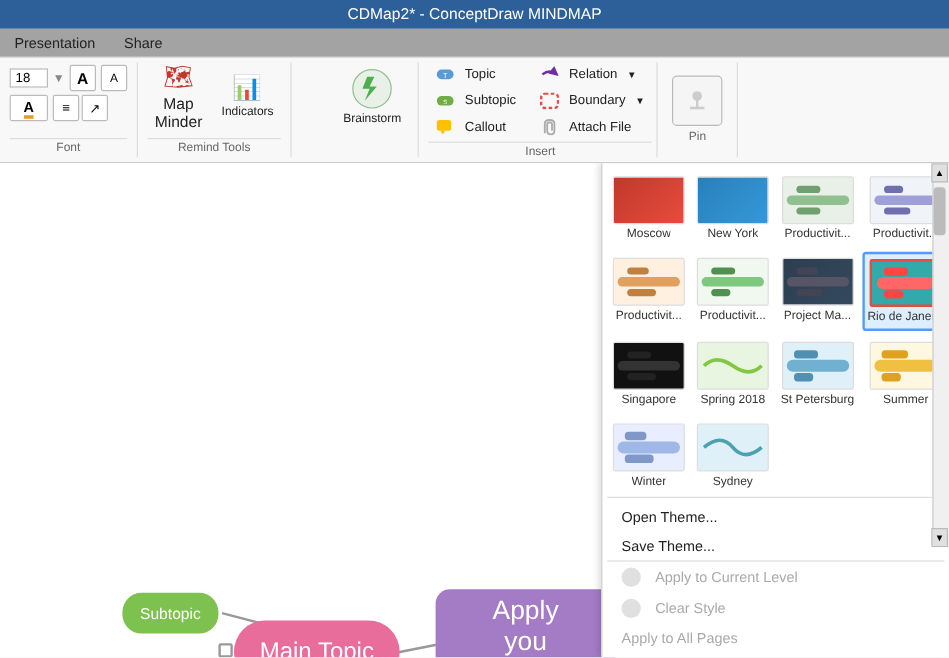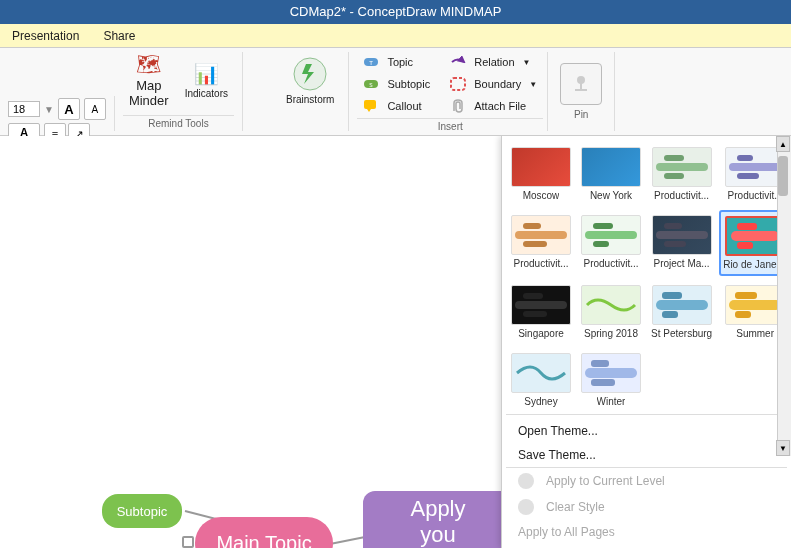--- a/index.html
+++ b/index.html
@@ -11,21 +11,21 @@
       color: white;
       text-align: center;
       padding: 4px 0;
       font-size: 13px;
       height: 24px;
       line-height: 16px;
     }
 
     
     .menu-bar {
-      background: #fef9c3;
+      background: #a3a3a3;
       display: flex;
       align-items: center;
       height: 24px;
       padding: 0 8px;
       border-bottom: 1px solid #ccc;
       gap: 16px;
     }
     .menu-item {
       cursor: pointer;
       font-size: 12px;
@@ -116,21 +116,20 @@
       justify-content: center;
     }
 
     
     .font-group {
       display: flex;
       flex-direction: column;
       gap: 2px;
       padding: 2px 8px;
       border-right: 1px solid #ddd;
-      margin-top: 44px;
     }
     .font-row {
       display: flex;
       align-items: center;
       gap: 4px;
     }
     .font-size-box {
       border: 1px solid #bbb;
       padding: 1px 4px;
       width: 30px;
@@ -672,36 +671,36 @@
         <div class="theme-thumb" style="background:#fff8e0;display:flex;align-items:center;justify-content:center;">
           <svg width="56" height="36" viewBox="0 0 56 36">
               <rect x="2" y="13" width="52" height="10" rx="5" fill="#f0c040"></rect>
               <rect x="8" y="5" width="22" height="7" rx="3" fill="#e0a020"></rect>
               <rect x="8" y="24" width="16" height="7" rx="3" fill="#e0a020"></rect>
             </svg>
         </div>
         <span class="theme-label">Summer</span>
       </div>
       <div class="theme-item">
-        <div class="theme-thumb" style="background:#e0f0f8;display:flex;align-items:center;justify-content:center;">
-          <svg width="56" height="36" viewBox="0 0 56 36">
-              <path d="M4 18 Q18 6 28 18 Q38 30 52 18" stroke="#4ca1af" stroke-width="3" fill="none"></path>
-            </svg>
-        </div>
-        <span class="theme-label">Sydney</span>
-      </div>
-      <div class="theme-item">
         <div class="theme-thumb" style="background:#e8eeff;display:flex;align-items:center;justify-content:center;">
           <svg width="56" height="36" viewBox="0 0 56 36">
               <rect x="2" y="13" width="52" height="10" rx="5" fill="#a0b8e8"></rect>
               <rect x="8" y="5" width="18" height="7" rx="3" fill="#8098c8"></rect>
               <rect x="8" y="24" width="24" height="7" rx="3" fill="#8098c8"></rect>
             </svg>
         </div>
         <span class="theme-label">Winter</span>
+      </div>
+      <div class="theme-item">
+        <div class="theme-thumb" style="background:#e0f0f8;display:flex;align-items:center;justify-content:center;">
+          <svg width="56" height="36" viewBox="0 0 56 36">
+              <path d="M4 18 Q18 6 28 18 Q38 30 52 18" stroke="#4ca1af" stroke-width="3" fill="none"></path>
+            </svg>
+        </div>
+        <span class="theme-label">Sydney</span>
       </div>
     </div>
 
     <div class="theme-menu-divider"></div>
 
     <div class="theme-menu-items">
       <div class="theme-menu-item">
         <span>Open Theme...</span>
       </div>
       <div class="theme-menu-item">

